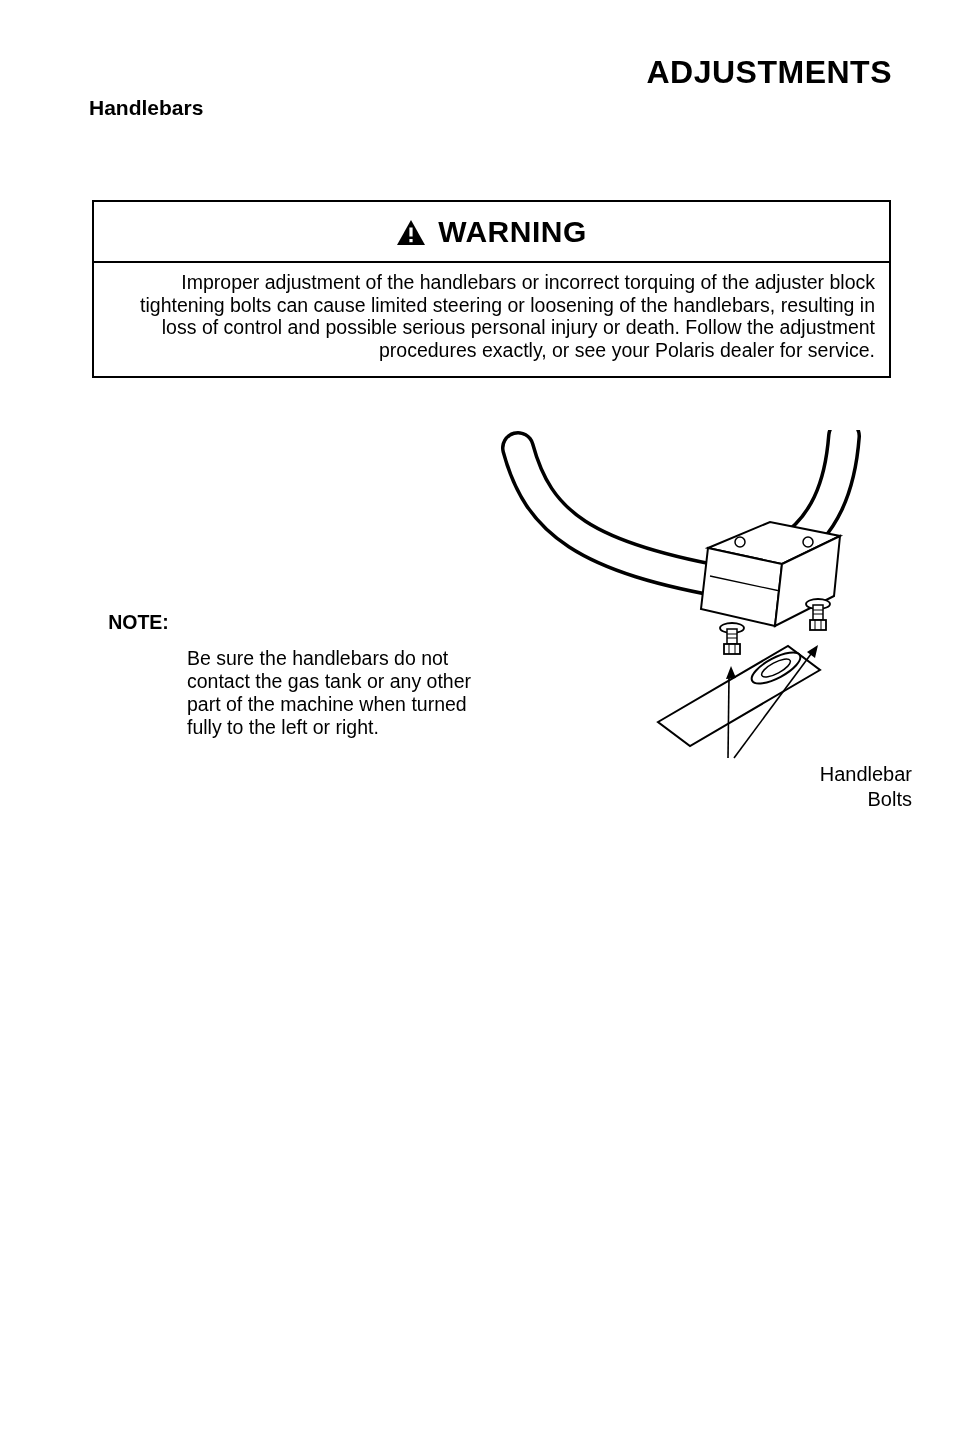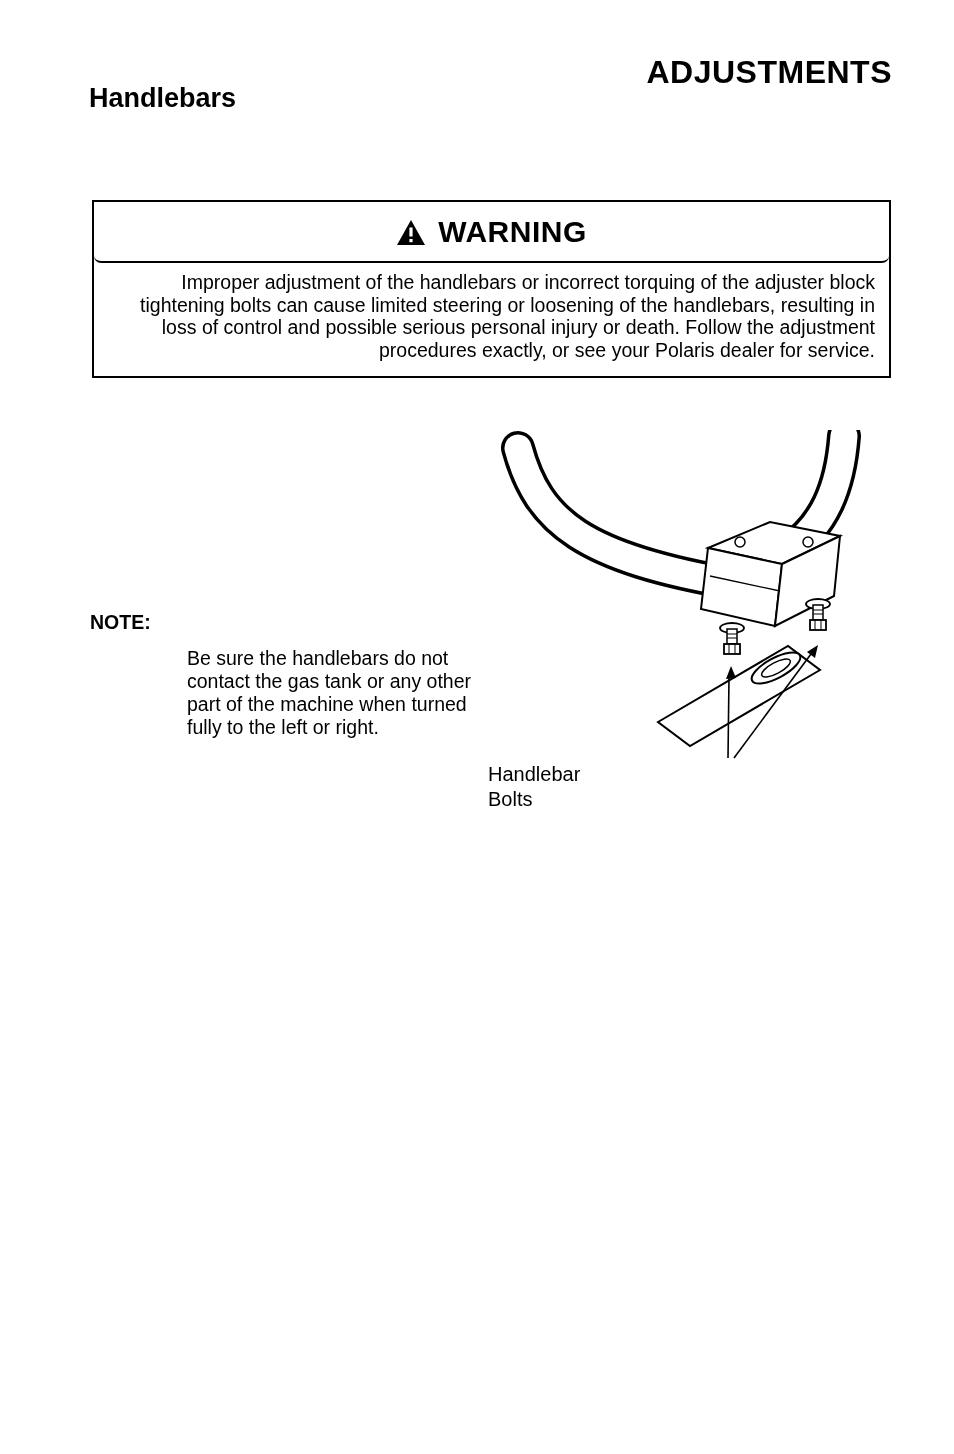--- a/index.html
+++ b/index.html
@@ -17,41 +17,40 @@
   .section-title {
     position: absolute;
     top: 54px;
     right: 62px;
     font-size: 32px;
     font-weight: bold;
     letter-spacing: 0.5px;
   }
   .heading {
     position: absolute;
-    top: 83px;
+    top: 96px;
     left: 89px;
-    font-size: 27px;
+    font-size: 21px;
     font-weight: bold;
   }
   .warning-box {
     position: absolute;
     top: 200px;
     left: 92px;
     width: 799px;
     border: 2px solid #000;
     background: #fff;
   }
   .warning-header {
     display: flex;
     align-items: center;
     justify-content: center;
     gap: 12px;
     padding: 13px 0 12px 0;
     border-bottom: 2px solid #000;
-    border-radius: 7px;
   }
   .warning-title {
     font-size: 30px;
     font-weight: bold;
     letter-spacing: 0.5px;
   }
   .warning-icon { display: inline-flex; align-items: center; }
   .warning-body {
     padding: 8px 14px 15px 14px;
     font-size: 19.5px;
@@ -62,36 +61,37 @@
     position: absolute;
     top: 611px;
     left: 90px;
     display: flex;
   }
   .note-label {
     font-size: 19.5px;
     font-weight: bold;
     width: 97px;
     flex: 0 0 auto;
+    text-align: center;
   }
   .note-text {
     font-size: 19.5px;
     line-height: 23px;
     width: 308px;
     margin-top: 36px;
   }
   .figure {
     position: absolute;
     top: 430px;
     left: 488px;
     width: 424px;
   }
   .figure svg { display: block; }
   .figure-caption {
-    text-align: left;
+    text-align: right;
     font-size: 20px;
     line-height: 25px;
     white-space: pre-line;
     margin-top: 2px;
   }
 </style>
 </head>
 <body>
 
 <div class="page">

